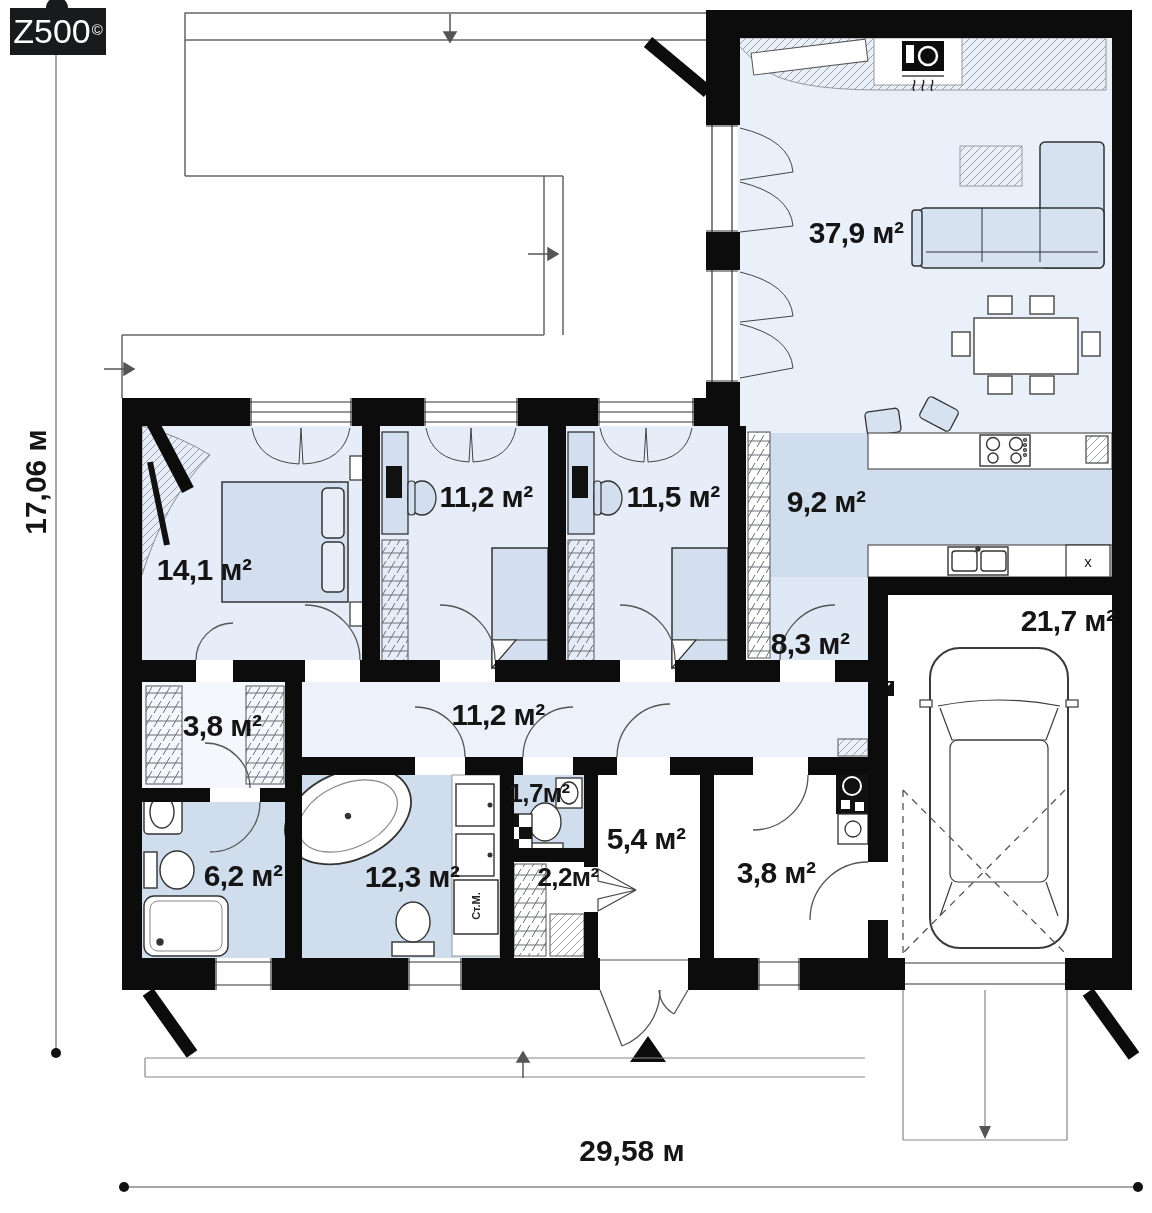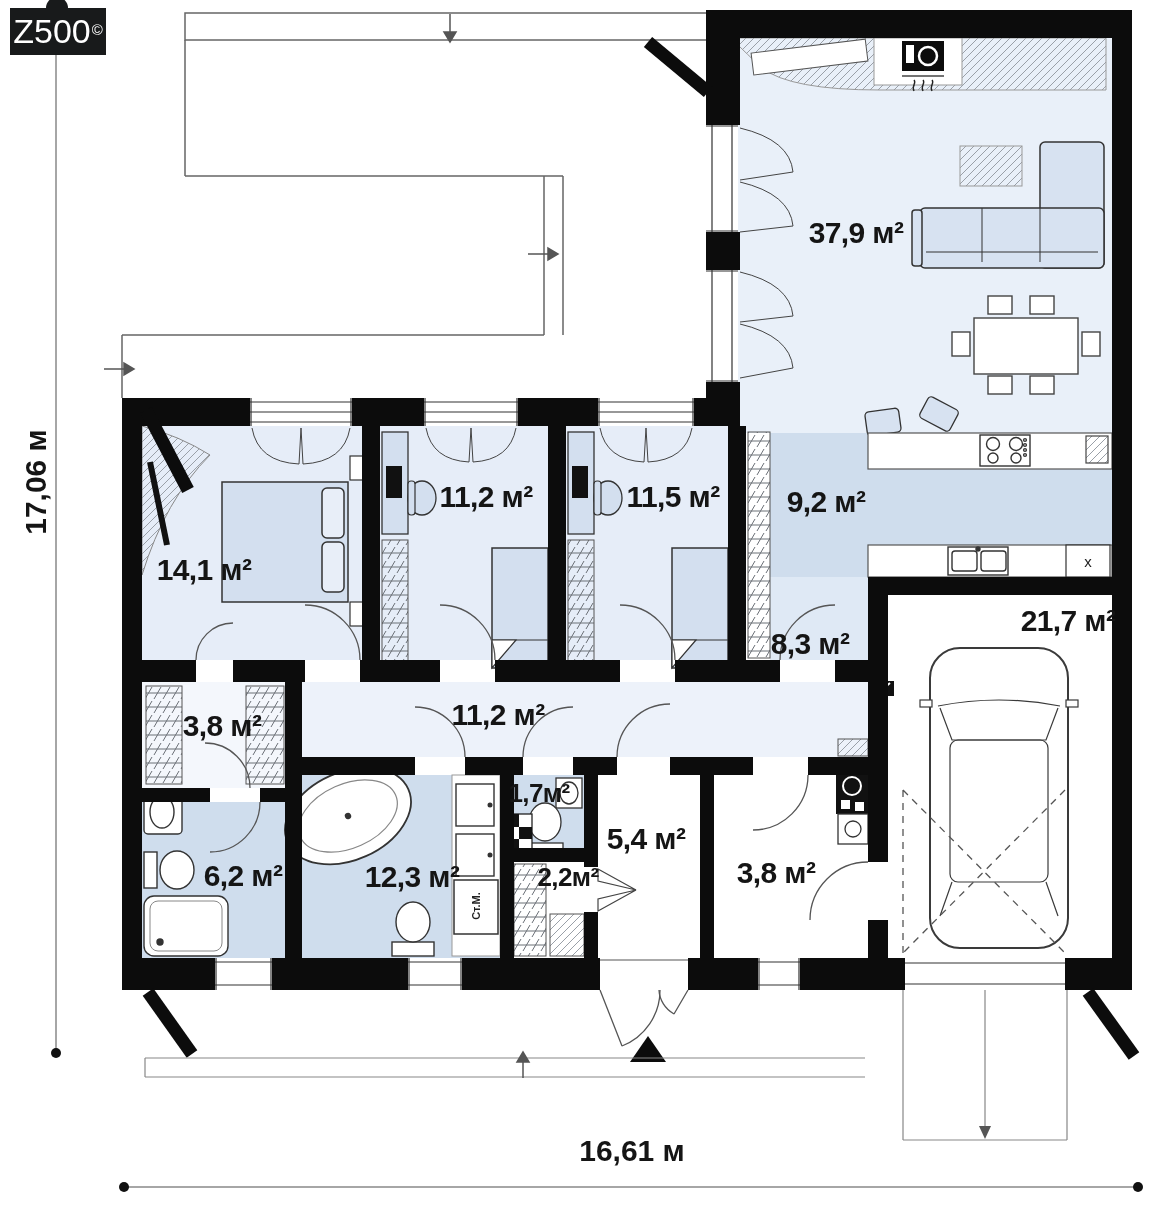--- a/index.html
+++ b/index.html
@@ -374,17 +374,17 @@
   <div class="lbl" style="left:222px;top:726px;text-align:right;">3,8 м²</div>
   <div class="lbl" style="left:498px;top:715px;">11,2 м²</div>
   <div class="lbl" style="left:243px;top:876px;">6,2 м²</div>
   <div class="lbl" style="left:412px;top:877px;">12,3 м²</div>
   <div class="lbl small" style="left:539px;top:794px;">1,7м²</div>
   <div class="lbl small" style="left:568px;top:878px;">2,2м²</div>
   <div class="lbl" style="left:646px;top:839px;">5,4 м²</div>
   <div class="lbl" style="left:776px;top:873px;">3,8 м²</div>
 
   <div class="dim vertical" style="left:36px;top:482px;">17,06 м</div>
-  <div class="dim horizontal" style="left:632px;top:1151px;">16,61 м</div>
+  <div class="dim horizontal" style="left:632px;top:1151px;">29,58 м</div>
 
   <div class="tag-wm">Ст.М.</div>
   <div class="tag-x">x</div>
 </div>
 
 </body></html>

